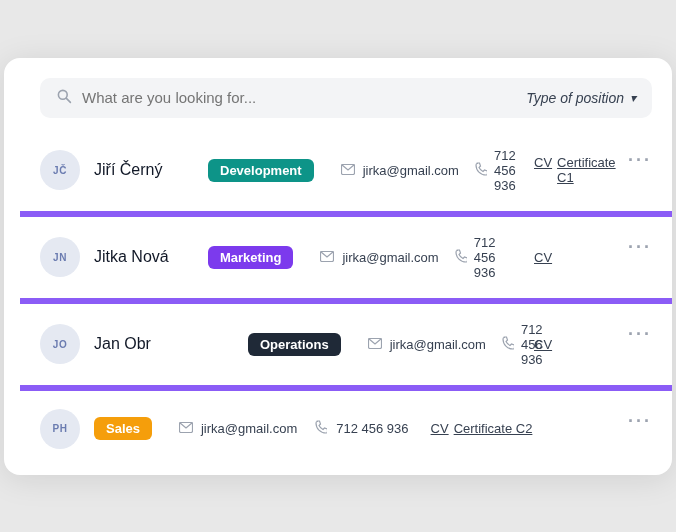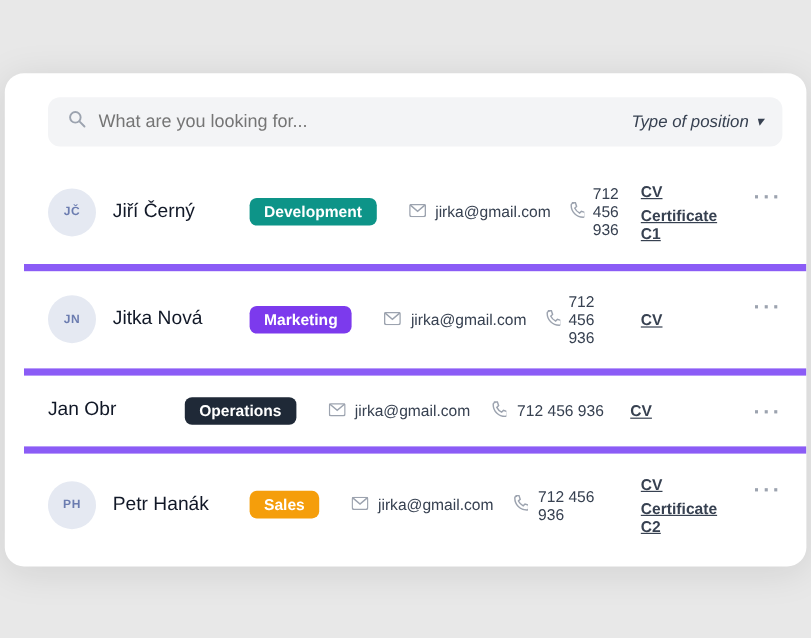--- a/index.html
+++ b/index.html
@@ -89,21 +89,21 @@
     .badge {
       border-radius: 6px;
       padding: 4px 12px;
       font-size: 13px;
       font-weight: 600;
       color: #fff;
       white-space: nowrap;
     }
     .badge-development { background: #0d9488; }
     .badge-marketing   { background: #7c3aed; }
-    .badge-operations  { background: #1f2937; }
+    .badge-operations  { background: #1f2937; margin-left: 40px; }
     .badge-sales       { background: #f59e0b; }
     .contact-info {
       display: flex;
       flex-direction: row;
       gap: 16px;
       margin-left: 12px;
       min-width: 140px;
     }
     .contact-row {
       display: flex;
@@ -113,25 +113,24 @@
       color: #374151;
     }
     .contact-icon {
       color: #9ca3af;
       font-size: 13px;
       width: 16px;
       text-align: center;
     }
     .links-col {
       display: flex;
-      flex-direction: column;
+      flex-direction: row;
       gap: 5px;
       margin-left: 8px;
       min-width: 80px;
-      font-weight: bold;
     }
     .doc-link {
       font-size: 13px;
       color: #374151;
       text-decoration: underline;
       cursor: pointer;
     }
     .more-btn {
       margin-left: auto;
       color: #9ca3af;
@@ -218,20 +217,21 @@
         </div>
       </div>
       <div class="links-col">
             <span class="doc-link">CV</span>
           </div>
     </div>
     <span class="more-btn">···</span>
   </div>
       <div class="candidate-row">
     <div class="row-left">
+      <div class="avatar">JO</div>
       <span class="candidate-name">Jan Obr</span>
       <span class="badge badge-operations">Operations</span>
       <div class="contact-info">
         <div class="contact-row">
           <span class="contact-icon"><svg width="14" height="11" viewBox="0 0 14 11" fill="none">
                   <rect x="0.5" y="0.5" width="13" height="10" rx="1.5" stroke="#9ca3af" stroke-width="1.2"></rect>
                   <polyline points="0.5,0.5 7,6 13.5,0.5" stroke="#9ca3af" stroke-width="1.2" fill="none"></polyline>
                 </svg></span>
           <span>jirka@gmail.com</span>
         </div>
@@ -244,21 +244,20 @@
       </div>
       <div class="links-col">
             <span class="doc-link">CV</span>
           </div>
     </div>
     <span class="more-btn">···</span>
   </div>
       <div class="candidate-row">
     <div class="row-left">
       <div class="avatar">PH</div>
-      <span class="candidate-name">Petr Hanák</span>
       <span class="badge badge-sales">Sales</span>
       <div class="contact-info">
         <div class="contact-row">
           <span class="contact-icon"><svg width="14" height="11" viewBox="0 0 14 11" fill="none">
                   <rect x="0.5" y="0.5" width="13" height="10" rx="1.5" stroke="#9ca3af" stroke-width="1.2"></rect>
                   <polyline points="0.5,0.5 7,6 13.5,0.5" stroke="#9ca3af" stroke-width="1.2" fill="none"></polyline>
                 </svg></span>
           <span>jirka@gmail.com</span>
         </div>
         <div class="contact-row">

